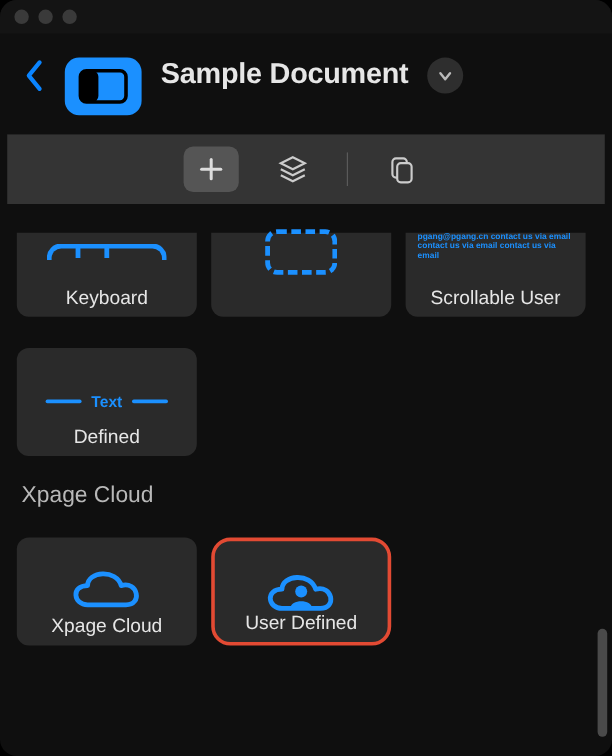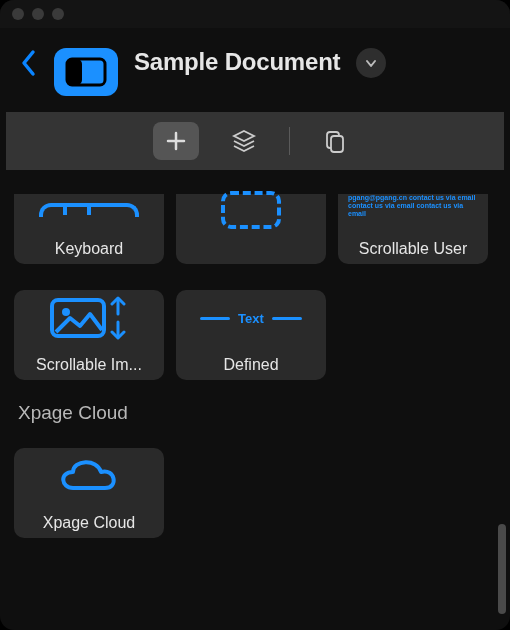--- a/index.html
+++ b/index.html
@@ -111,21 +111,21 @@
     display: flex;
     flex-direction: column;
     align-items: center;
     justify-content: flex-end;
     padding-bottom: 6px;
     position: relative;
     margin-top: 14px;
   }
   .tile.row1 { height: 70px; justify-content: flex-end; border-radius: 0 0 10px 10px; }
   .tile .icon-slot {
-    position:absolute; top: 6px; left:0; right:0;
+    position:absolute; top: 22px; left:0; right:0;
     display:flex; align-items:center; justify-content:center;
     height: 44px;
   }
   .tile.row1 .icon-slot { top: -6px; height: 44px; }
   .tile-label {
     font-size: 16px;
     color: var(--text);
     white-space: nowrap;
     overflow: hidden;
     text-overflow: ellipsis;
@@ -263,34 +263,20 @@
         <div class="icon-slot" style="top:0; align-items:flex-start;">
           <div class="tiny-blue">pgang@pgang.cn contact us via email contact us via email contact us via email</div>
         </div>
         <div class="tile-label">Scrollable User</div>
       </div>
     </div>
 
     <div class="grid" style="margin-top:12px;">
       <div class="tile">
         <div class="icon-slot">
-          <svg width="78" height="44" viewBox="0 0 78 44">
-            <rect x="2" y="4" width="52" height="36" rx="6" fill="none" stroke="#1b90ff" stroke-width="4"></rect>
-            <circle cx="16" cy="16" r="4" fill="#1b90ff"></circle>
-            <polyline points="6,36 20,22 30,30 40,18 52,34" fill="none" stroke="#1b90ff" stroke-width="4" stroke-linejoin="round"></polyline>
-            <polyline points="62,8 68,2 74,8" fill="none" stroke="#1b90ff" stroke-width="3" stroke-linecap="round" stroke-linejoin="round"></polyline>
-            <line x1="68" y1="4" x2="68" y2="18" stroke="#1b90ff" stroke-width="3" stroke-linecap="round"></line>
-            <polyline points="62,36 68,42 74,36" fill="none" stroke="#1b90ff" stroke-width="3" stroke-linecap="round" stroke-linejoin="round"></polyline>
-            <line x1="68" y1="40" x2="68" y2="26" stroke="#1b90ff" stroke-width="3" stroke-linecap="round"></line>
-          </svg>
-        </div>
-        <div class="tile-label">Scrollable Im...</div>
-      </div>
-      <div class="tile">
-        <div class="icon-slot">
           <div class="divider-sample">
             <div class="line"></div>
             <span>Text</span>
             <div class="line"></div>
           </div>
         </div>
         <div class="tile-label">Defined</div>
       </div>
     </div>
 
@@ -298,18 +284,28 @@
 
     <div class="grid">
       <div class="tile">
         <div class="icon-slot">
           <svg width="72" height="44" viewBox="0 0 72 44">
             <path d="M20 34 C8 34 6 18 20 18 C20 6 44 4 48 18 C62 14 66 34 52 34 Z" fill="none" stroke="#1b90ff" stroke-width="4" stroke-linejoin="round"></path>
           </svg>
         </div>
         <div class="tile-label">Xpage Cloud</div>
       </div>
+      <div class="tile highlighted">
+        <div class="icon-slot">
+          <svg width="72" height="44" viewBox="0 0 72 44">
+            <path d="M20 34 C8 34 6 18 20 18 C20 6 44 4 48 18 C62 14 66 34 52 34 Z" fill="none" stroke="#1b90ff" stroke-width="4" stroke-linejoin="round"></path>
+            <circle cx="36" cy="20" r="5" fill="#1b90ff"></circle>
+            <path d="M27 34 C27 26 45 26 45 34 Z" fill="#1b90ff"></path>
+          </svg>
+        </div>
+        <div class="tile-label">User Defined</div>
+      </div>
     </div>
 
     <div class="fake-scrollbar"></div>
   </div>
 
 </div>
 
 </body></html>

